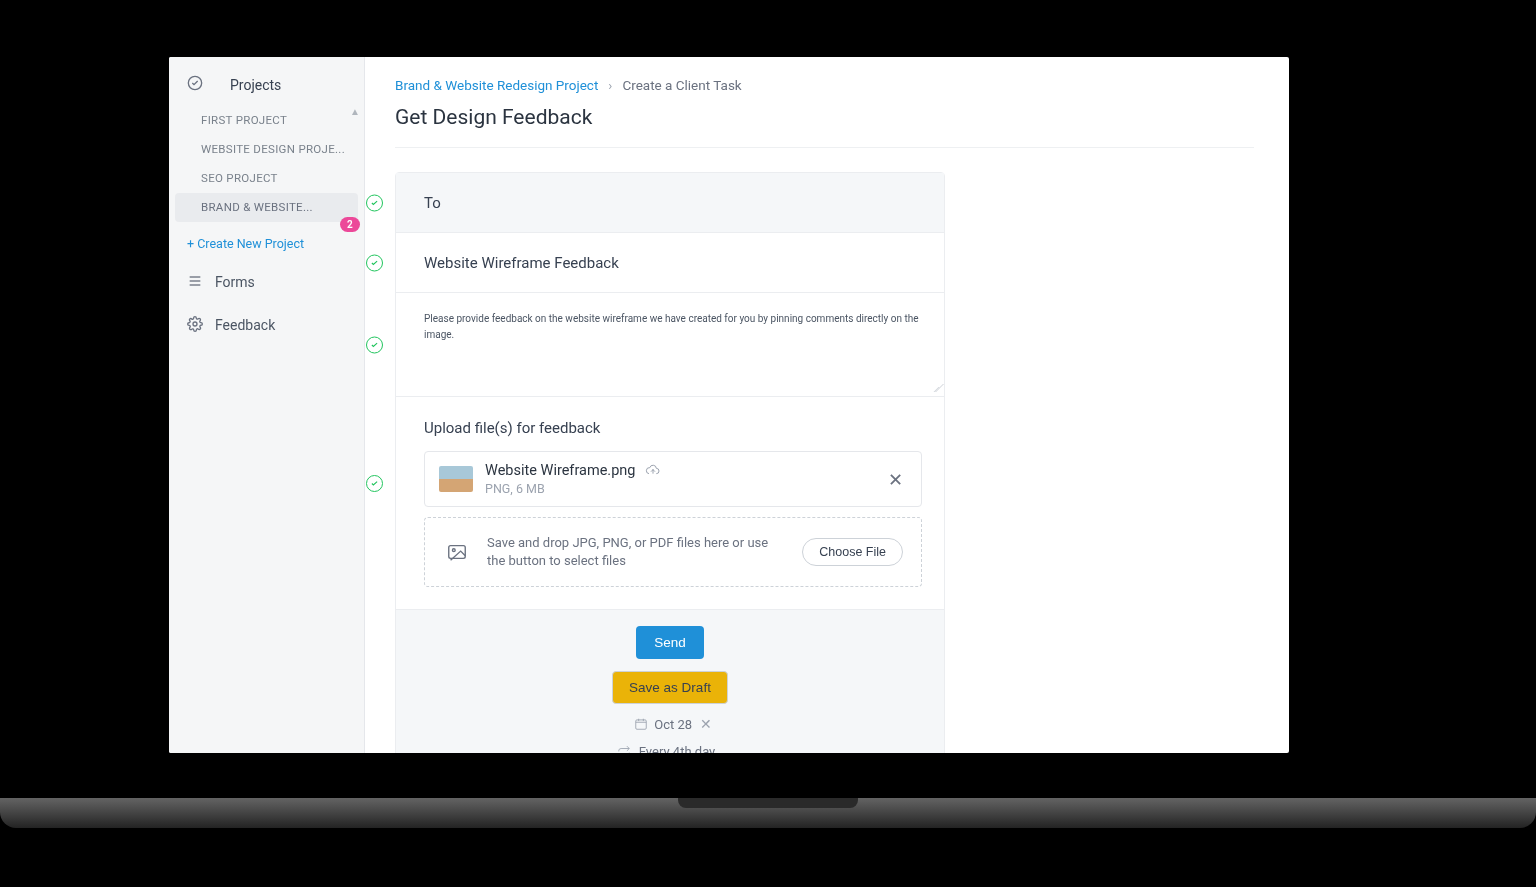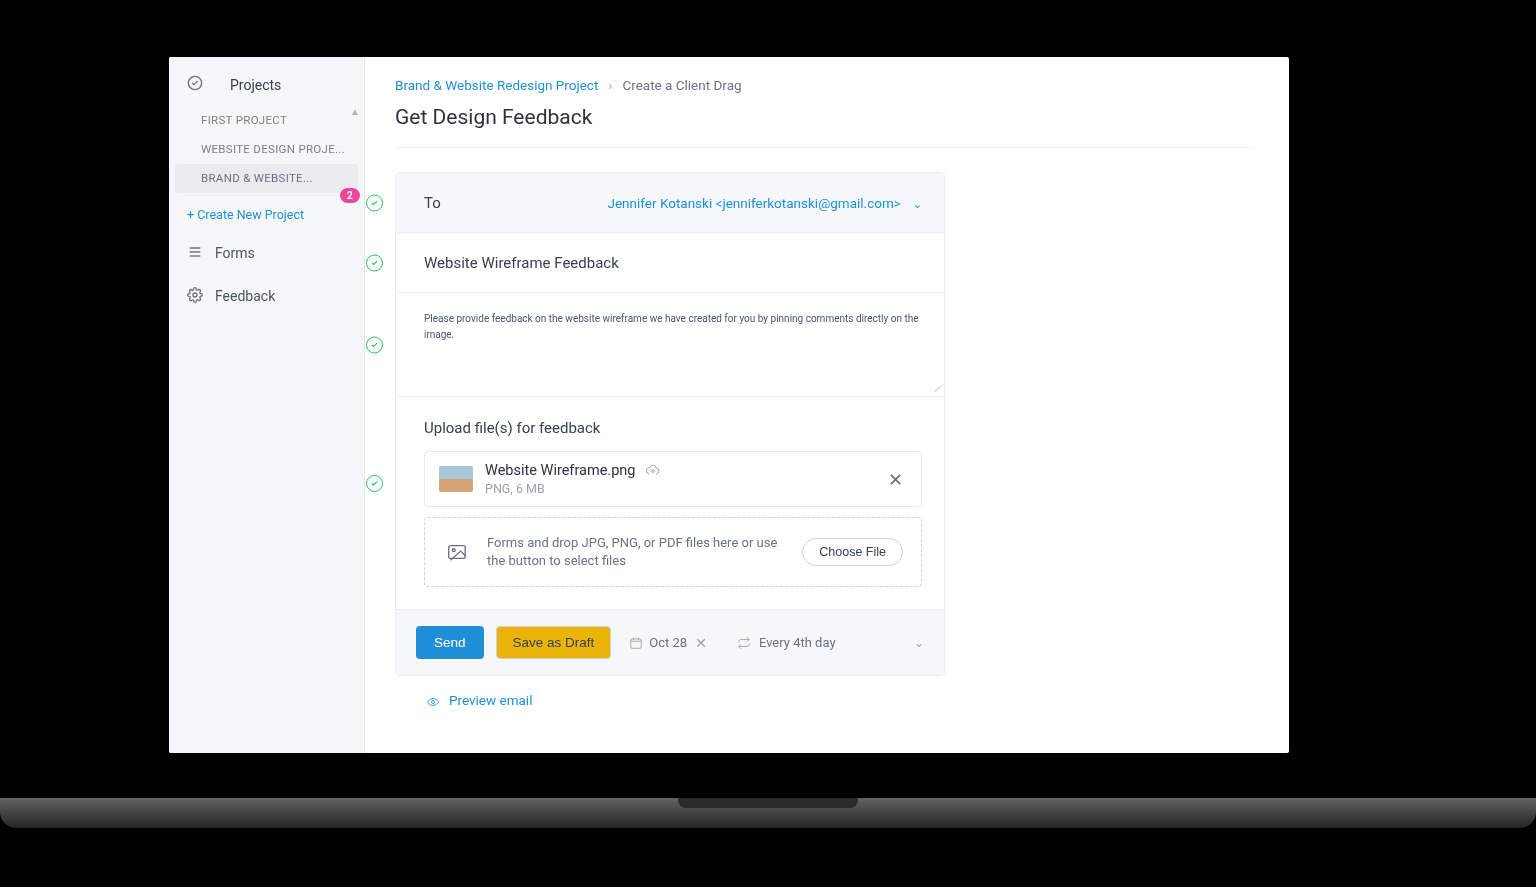--- a/index.html
+++ b/index.html
@@ -139,21 +139,21 @@
     top: 50%;
     transform: translateY(-50%);
   }
   .check-circle {
     width: 17px; height: 17px;
     border: 1.5px solid #22c55e;
     border-radius: 50%;
     display: flex; align-items: center; justify-content: center;
   }
   .check-circle svg { width: 9px; height: 9px; stroke: #22c55e; }
-  .row-content { flex: 1; display: flex; align-items: center; gap: 18px; padding-left: 18px; justify-content: space-between; }
+  .row-content { flex: 1; display: flex; align-items: center; gap: 18px; padding-left: 18px; }
   .label-to { color: #374151; font-size: 15px; }
   .recipient { color: #1f90d8; font-size: 13.5px; cursor: pointer; }
   .chev-small { color: #1f90d8; font-size: 11px; margin-left: 8px; cursor: pointer; }
   .subject { color: #374151; font-size: 15px; }
   .body-row { padding: 18px 22px 18px 28px; align-items: flex-start; min-height: 104px; position: relative; }
   .body-text { color: #4b5563; font-size: 10px; line-height: 1.55; }
   .resize-dots {
     position: absolute;
     right: 4px;
     bottom: 4px;
@@ -212,20 +212,21 @@
     color: #374151;
     cursor: pointer;
   }
   
   .action-bar {
     background: #f5f7f9;
     padding: 16px 20px;
     display: flex;
     align-items: center;
     gap: 12px;
+    flex-direction: column;
   }
   .btn-primary {
     background: #1f90d8;
     color: #fff;
     border: none;
     border-radius: 4px;
     padding: 9px 18px;
     font-size: 13.5px;
     cursor: pointer;
   }
@@ -295,20 +296,21 @@
             <circle cx="12" cy="12" r="10"></circle>
             <path d="M8 12l2.5 2.5L16 9"></path>
           </svg>
       </span>
       <span>Projects</span>
     </div>
     <div class="project-list">
       <span class="scroll-indicator">▲</span>
       <div class="project-item">FIRST PROJECT</div>
       <div class="project-item">WEBSITE DESIGN PROJE...</div>
+      <div class="project-item">SEO PROJECT</div>
       <div class="project-item active">
         <span>BRAND &amp; WEBSITE...</span>
         <span class="badge">2</span>
       </div>
     </div>
     <div class="new-project">+ Create New Project</div>
     <div class="nav-item">
       <span>
         <svg viewBox="0 0 24 24" fill="none" stroke-width="2">
             <line x1="4" y1="6" x2="20" y2="6"></line>
@@ -326,41 +328,37 @@
           </svg>
       </span>
       <span>Feedback</span>
     </div>
   </aside>
 
   <main class="main">
     <nav class="breadcrumb">
       <span class="link">Brand &amp; Website Redesign Project</span>
       <span class="chev">›</span>
-      <span>Create a Client Drag</span>
+      <span>Create a Client Task</span>
     </nav>
     <h1 class="page-title">Get Design Feedback</h1>
     <div class="divider"></div>
 
     <div class="form-card">
 
       <div class="row to-row">
         <span class="check-gutter">
           <span class="check-circle">
               <svg viewBox="0 0 24 24" fill="none" stroke-width="3">
                 <path d="M5 12l4 4L19 7"></path>
               </svg>
             </span>
         </span>
         <div class="row-content">
           <span class="label-to">To</span>
-          <span>
-            <span class="recipient">Jennifer Kotanski &lt;jenniferkotanski@gmail.com&gt;</span>
-            <span class="chev-small">⌄</span>
-          </span>
         </div>
       </div>
 
       <div class="row">
         <span class="check-gutter">
           <span class="check-circle">
               <svg viewBox="0 0 24 24" fill="none" stroke-width="3">
                 <path d="M5 12l4 4L19 7"></path>
               </svg>
             </span>
@@ -406,21 +404,21 @@
           </div>
           <span class="remove-x">✕</span>
         </div>
 
         <div class="dropzone">
           <svg class="dz-icon" viewBox="0 0 24 24" stroke-width="1.5">
               <rect x="3" y="5" width="18" height="14" rx="2"></rect>
               <circle cx="8.5" cy="10" r="1.5"></circle>
               <path d="M21 16l-5-5L5 21"></path>
             </svg>
-          <div class="dz-text">Forms and drop JPG, PNG, or PDF files here or use the button to select files</div>
+          <div class="dz-text">Save and drop JPG, PNG, or PDF files here or use the button to select files</div>
           <button class="choose-btn">Choose File</button>
         </div>
       </div>
 
       <div class="action-bar">
         <button class="btn-primary">Send</button>
         <button class="btn-secondary">Save as Draft</button>
         <span class="date-chip">
           <svg viewBox="0 0 24 24" stroke-width="1.5">
               <rect x="3" y="5" width="18" height="16" rx="2"></rect>

